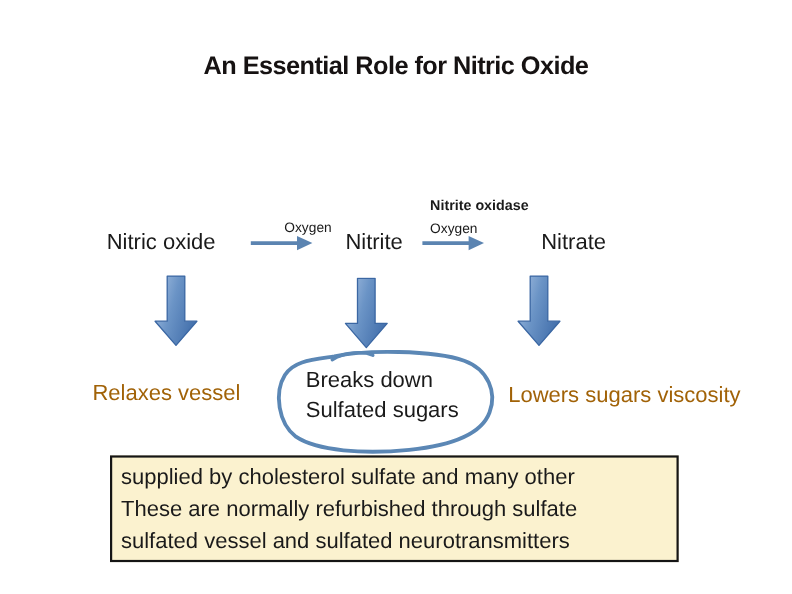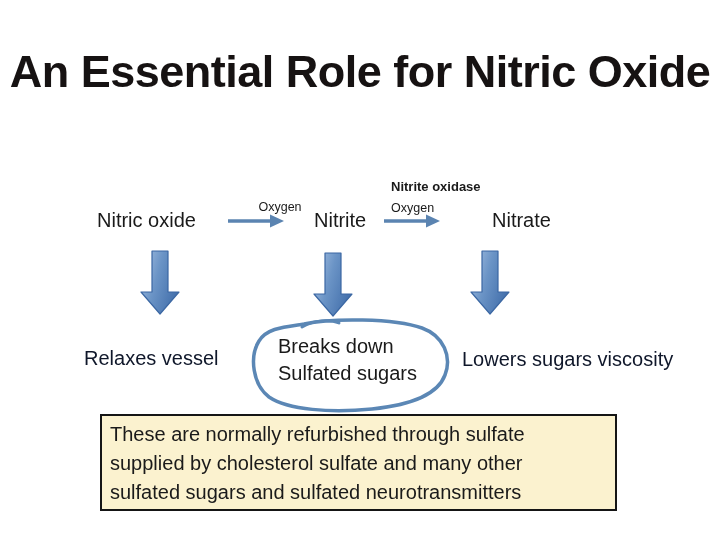--- a/index.html
+++ b/index.html
@@ -7,38 +7,38 @@
     position:relative;
     width:720px;height:540px;
     background:#ffffff;
     overflow:hidden;
     font-family:"Liberation Sans","DejaVu Sans",sans-serif;
     color:#161212;
   }
   .title{
     position:absolute;left:0;top:46px;width:720px;
     text-align:center;
-    font-size:45px;font-weight:700;letter-spacing:-0.5px;
+    font-size:23px;font-weight:700;letter-spacing:-0.5px;
     color:#161212;
   }
   .rlabel{ 
     position:absolute;top:209px;
     font-size:20px;color:#1a1a1a;white-space:nowrap;
   }
   .small-label{
     position:absolute;
     font-size:12.5px;color:#1a1a1a;white-space:nowrap;margin-left:24px;
   }
   .small-label.centered{text-align:center;}
   .enzyme{font-weight:600;font-size:13px;}
   .harrow{position:absolute;top:211px;width:58px;height:20px;}
   .down-arrow{position:absolute;width:40px;height:66px;}
   .effect-label{
     position:absolute;
-    font-size:20px;color:#0f172a;white-space:nowrap;
+    font-size:20px;color:#a16207;white-space:nowrap;
   }
   .blob{position:absolute;left:246px;top:315px;width:210px;height:100px;}
   .blob-text{
     position:absolute;left:278px;top:333px;
     font-size:20px;line-height:27px;color:#1a1a1a;white-space:nowrap;
   }
   .note-box{
     position:absolute;left:100px;top:414px;
     width:517px;height:97px;box-sizing:border-box;
     background:#fbf2cf;border:2px solid #151515;
@@ -104,18 +104,18 @@
   </svg>
 
   <div class="blob-text">
     <div>Breaks down</div>
     <div>Sulfated sugars</div>
   </div>
 
   <div class="effect-label" style="left:462px;top:348px;">Lowers sugars viscosity</div>
 
   <div class="note-box">
+    <div class="note-line">supplied by cholesterol sulfate and many other</div>
     <div class="note-line">These are normally refurbished through sulfate</div>
-    <div class="note-line">supplied by cholesterol sulfate and many other</div>
-    <div class="note-line">sulfated sugars and sulfated neurotransmitters</div>
+    <div class="note-line">sulfated vessel and sulfated neurotransmitters</div>
   </div>
 
 </div>
 
 </body></html>

